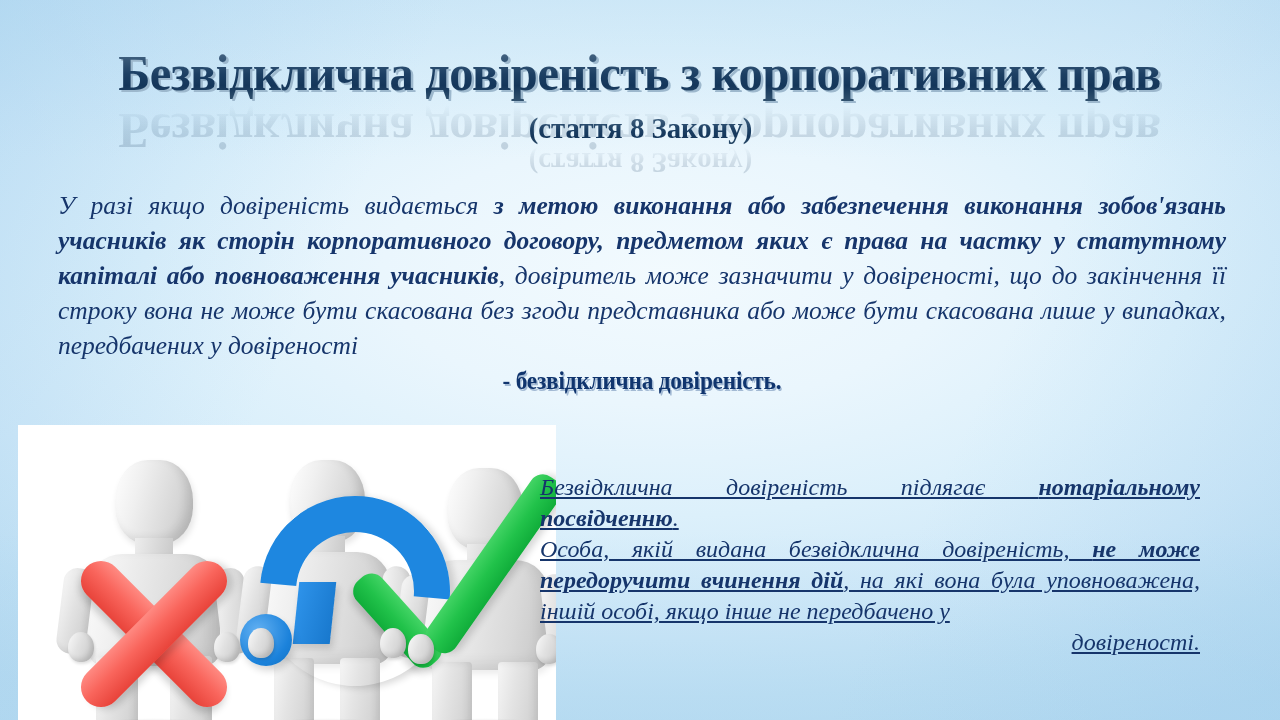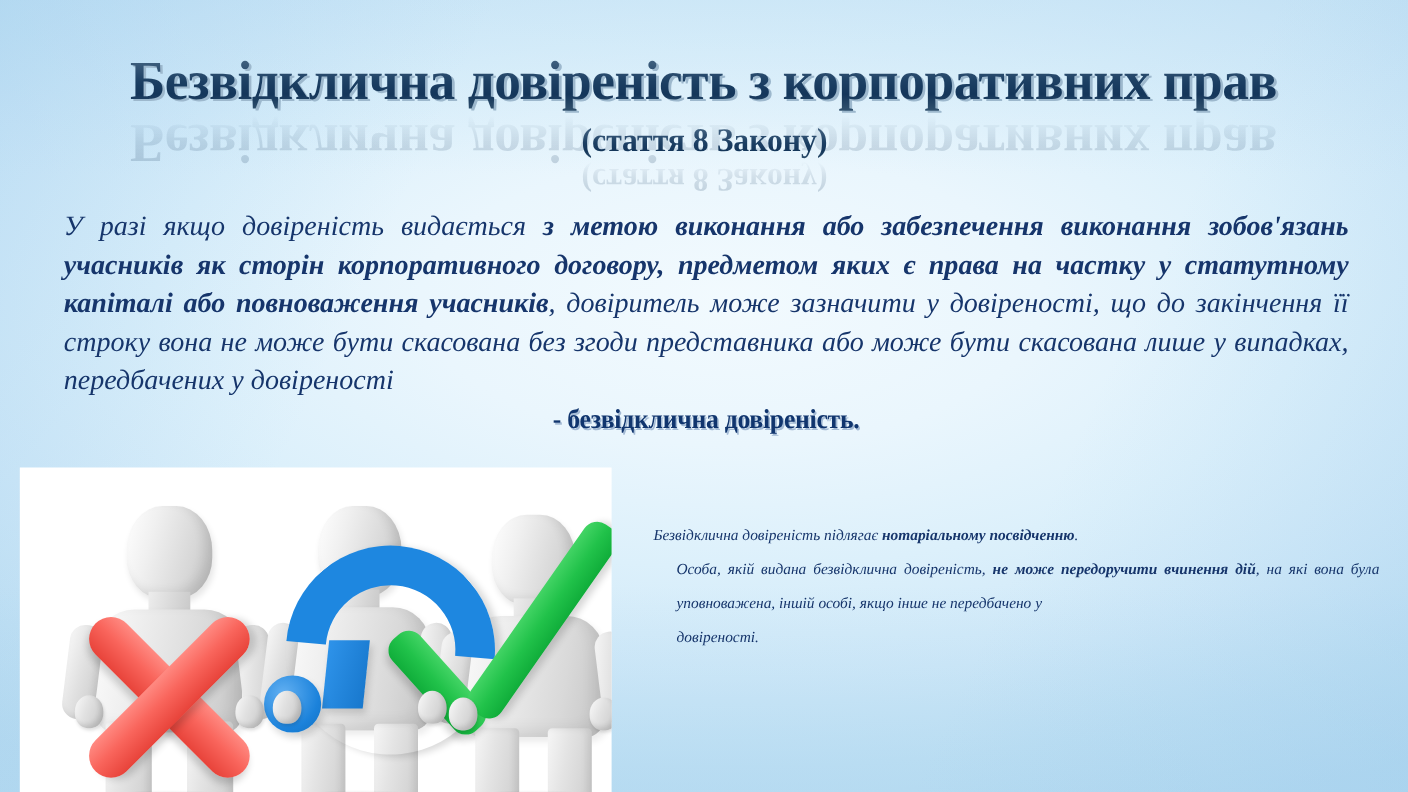--- a/index.html
+++ b/index.html
@@ -250,35 +250,36 @@
   .check .long {
     width: 208px; height: 34px;
     left: 74px; top: 158px;
     transform: rotate(-55deg);
     transform-origin: left center;
   }
 
   
   .side-text {
     position: absolute;
-    left: 594px;
+    left: 540px;
     top: 472px;
     width: 660px;
-    font-size: 14px;
+    font-size: 24px;
     line-height: 31px;
     color: #16356b;
     font-style: italic;
     text-align: justify;
     font-family: "Liberation Serif", "DejaVu Serif", serif;
     z-index: 3;
+    text-decoration: underline;
   }
   .side-text p { margin: 0; }
   .side-text b { font-weight: bold; font-style: italic; }
-  .side-text .para-last { text-align: justify; margin-left: 21px; }
-  .side-text .tail { display: block; text-align: left; }
+  .side-text .para-last { text-align: justify; }
+  .side-text .tail { display: block; text-align: right; }
 </style>
 </head>
 <body>
 
 <div class="slide">
 
   <div class="title-block">
 
     <div class="title-main-wrap">
       <div class="title-main-shadow">Безвідклична довіреність з корпоративних прав</div>

